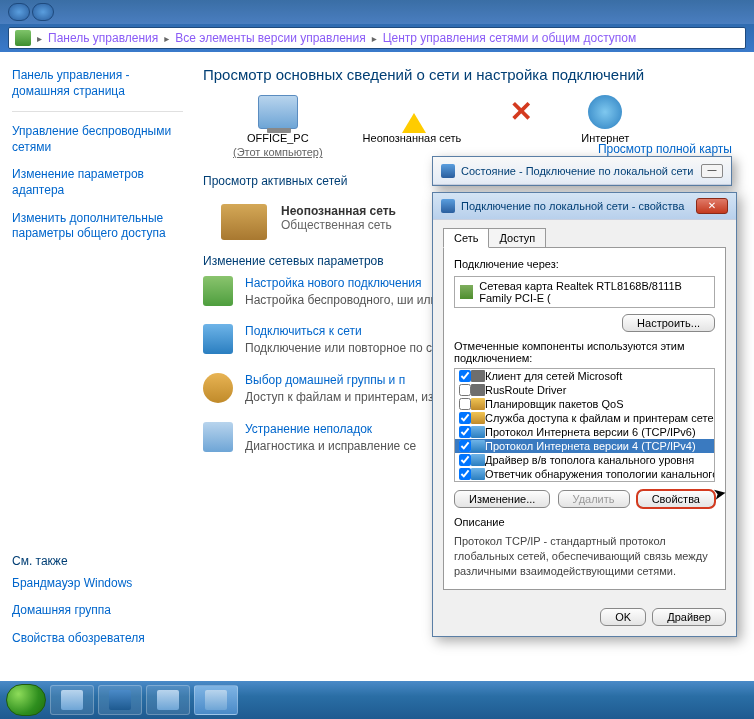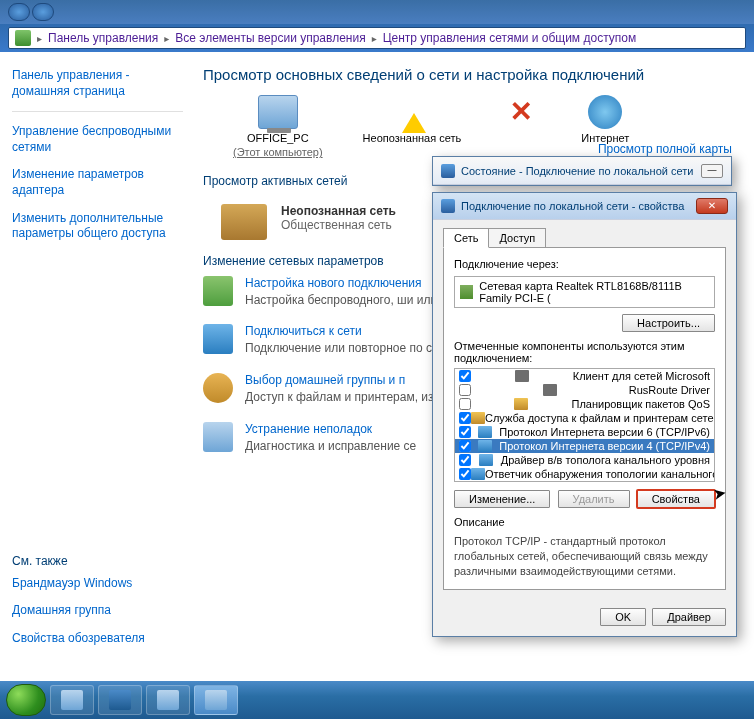--- a/index.html
+++ b/index.html
@@ -3,21 +3,21 @@
 <meta charset="utf-8">
 <style>
 * { box-sizing: border-box; margin: 0; padding: 0; font-family: "Segoe UI", Tahoma, sans-serif; }
 body { width: 754px; height: 719px; background: #fff; overflow: hidden; position: relative; }
 
 
 .titlebar { height: 24px; background: linear-gradient(#3a6ea5, #4a7ec0); display: flex; align-items: center; padding: 0 8px; }
 .nav-btn { width: 22px; height: 18px; background: radial-gradient(#5a9ede,#2a5e9e); border-radius: 10px; margin-right: 2px; border:1px solid #1e4a7e; }
 
 .addressbar { height: 28px; background: linear-gradient(#2f6bb0,#3a7acb); display:flex; align-items:center; padding:0 8px; color:#fff; font-size:12px; }
-.addressbar .crumb { color:#4c1d95; text-shadow:none; }
+.addressbar .crumb { color:#8b5cf6; text-shadow:none; }
 .addressbar .bar { background:#fff; border:1px solid #1e4a7e; border-radius:2px; padding:2px 6px; display:flex; align-items:center; gap:6px; flex:1; color:#000; }
 .addressbar .caret { color:#666; font-size:10px; }
 .addressbar .ic { width:16px; height:16px; background:linear-gradient(#7fc46a,#3e8e2e); border-radius:2px; }
 
 .content { display:flex; height:640px; background:#fff; }
 .sidebar { width:195px; padding:16px 12px; font-size:12px; }
 .sidebar a { color:#0066cc; text-decoration:none; display:block; margin-bottom:12px; line-height:1.3; }
 .sidebar .sep { height:1px; background:#e0e0e0; margin:8px 0 12px; }
 .sidebar .related-h { color:#003e74; margin-bottom:8px; }
 
@@ -69,27 +69,27 @@
 .dlg-body { padding:8px 10px 10px; }
 .tabs { display:flex; margin-bottom:-1px; }
 .tab { padding:3px 10px; border:1px solid #999; background:#f4f4f4; font-size:11px; margin-right:-1px; }
 .tab.active { background:#fff; border-bottom-color:#fff; position:relative; z-index:1; }
 .tab-pane { border:1px solid #999; background:#fff; padding:10px; }
 
 .fieldrow { margin-bottom:6px; }
 .adapter-box { display:flex; align-items:center; border:1px solid #aaa; background:#fff; padding:3px 5px; margin:4px 0 6px; }
 .adapter-box .nic { width:16px; height:14px; background:linear-gradient(#7fae5e,#4e8e2e); margin-right:6px; }
 
-.btn { background:linear-gradient(#fdfdfd,#e4e4e4); border:1px solid #888; border-radius:1px; padding:2px 14px; font-size:11px; cursor:pointer; }
+.btn { background:linear-gradient(#fdfdfd,#e4e4e4); border:1px solid #888; border-radius:6px; padding:2px 14px; font-size:11px; cursor:pointer; }
 .btn-row { display:flex; gap:6px; margin-top:8px; justify-content:space-between; }
 .btn.dis { color:#999; }
 .btn-hl { outline:2.5px solid #d43a1f; outline-offset:-1px; }
 
 .comp-list { border:1px solid #aaa; background:#fff; max-height:130px; overflow:hidden; margin:4px 0 0; }
-.comp-list .row { display:flex; align-items:center; padding:1px 4px; gap:0; white-space:nowrap;justify-content:space-between; }
+.comp-list .row { display:flex; align-items:center; padding:1px 4px; gap:0; white-space:nowrap; }
 .comp-list .row.sel { background:#3a7ac0; color:#fff; }
 .comp-list input[type=checkbox] { width:12px; height:12px; }
 .comp-list .pi { width:14px; height:12px; background:#6e6e6e; border-radius:1px; flex-shrink:0; }
 .comp-list .pi.svc { background:linear-gradient(#f0c454,#c08a2a); }
 .comp-list .pi.proto { background:linear-gradient(#6eb4e8,#2a7ec0); }
 
 .group-title { margin:8px 0 2px; }
 .desc-box { margin-top:6px; color:#444; line-height:1.35; }
 
 .dlg-foot { padding:8px 10px 10px; display:flex; justify-content:flex-end; gap:6px; background:#f0f0f0; }

